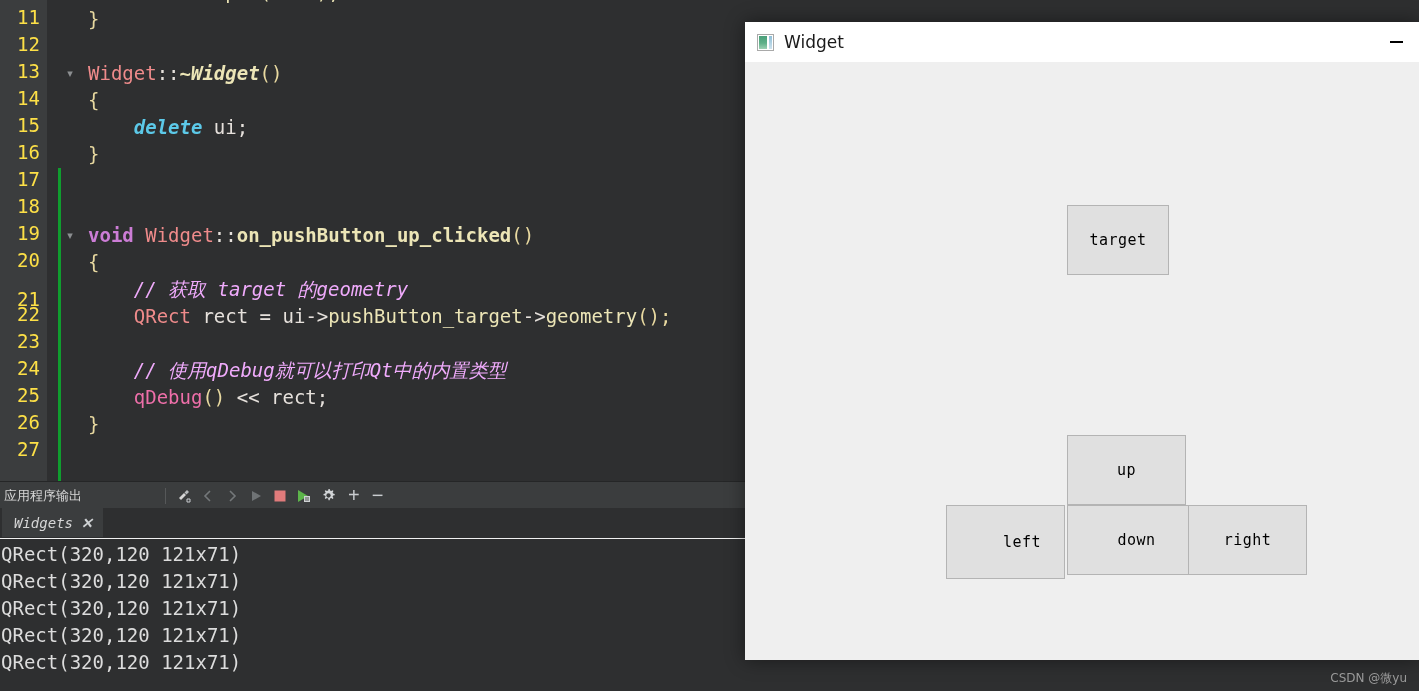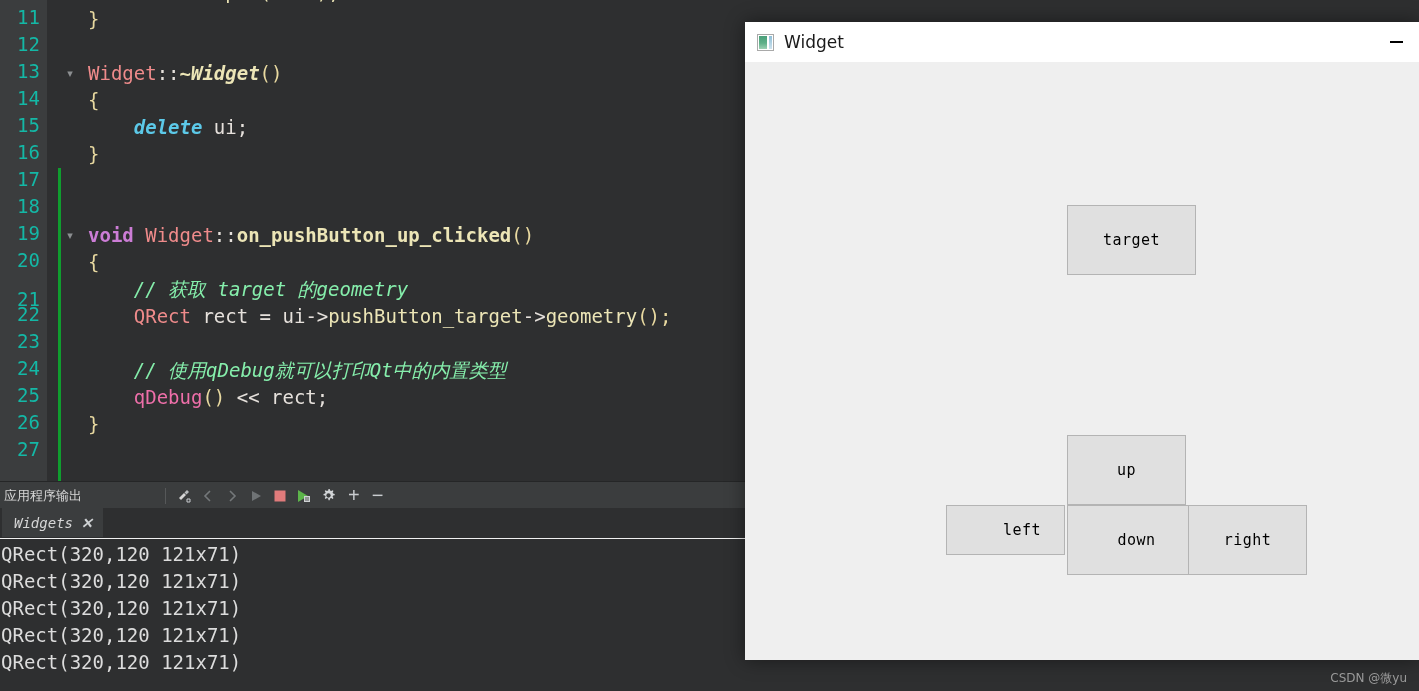--- a/index.html
+++ b/index.html
@@ -53,21 +53,21 @@
     line-height: 27px;
     white-space: pre;
     font-family: "DejaVu Sans Mono", monospace;
     font-size: 19px;
   }
   .ln {
     position: absolute;
     left: 0;
     width: 40px;
     text-align: right;
-    color: #14b8a6;
+    color: #fde047;
     font-family: "DejaVu Sans Mono", monospace;
     font-size: 19px;
   }
   .fold {
     position: absolute;
     left: 63px;
     width: 14px;
     text-align: center;
     color: #8c8f91;
     font-size: 11px;
@@ -78,21 +78,21 @@
     left: 88px;
     white-space: pre;
   }
   .k-type   { color: #ef8b8b; }        
   .k-kw     { color: #cc7dd6; font-weight: 600;}
   .k-func   { color: #ece5b6; font-weight: bold; }
   .k-plain  { color: #e6e1dc; }
   .k-brace  { color: #e8d9a0; }
   .k-italic { color: #5cc9e8; font-style: italic; font-weight: 600;}
   .k-cls-it { color: #ece5b6; font-style: italic; font-weight: bold; }
-  .k-comment{ color: #86efac; font-style: italic; }
+  .k-comment{ color: #f0abfc; font-style: italic; }
   .k-member { color: #ece5b6; }
   .k-pink   { color: #ee6fa9; }
   .k-op     { color: #e6e1dc; }
 
   
   #top-remnant {
     position: absolute;
     left: 88px; top: -21px;
     height: 27px; line-height: 27px;
     font-family: "DejaVu Sans Mono", monospace;
@@ -415,21 +415,21 @@
 
 <div id="widget-win">
   <div id="win-title">
     <div id="win-icon"></div>
     <div id="win-label">Widget</div>
     <div id="win-min">
       <div class="bar"></div>
     </div>
   </div>
   <div id="win-client">
-      <div class="qbtn" style="left: 322px; top: 143px; width: 129px; height: 70px;">target</div>
+      <div class="qbtn" style="left: 322px; top: 143px; width: 102px; height: 70px;">target</div>
       <div class="qbtn" style="left: 322px; top: 373px; width: 119px; height: 70px;">up</div>
-      <div class="qbtn" style="left: 201px; top: 443px; width: 119px; height: 50px; padding-left: 33px;">left</div>
+      <div class="qbtn" style="left: 201px; top: 443px; width: 119px; height: 74px; padding-left: 33px;">left</div>
       <div class="qbtn" style="left: 322px; top: 443px; width: 139px; height: 70px;">down</div>
       <div class="qbtn" style="left: 443px; top: 443px; width: 119px; height: 70px;">right</div>
     </div>
 </div>
 
 <div id="watermark">CSDN @微yu</div>
 
 </body></html>

